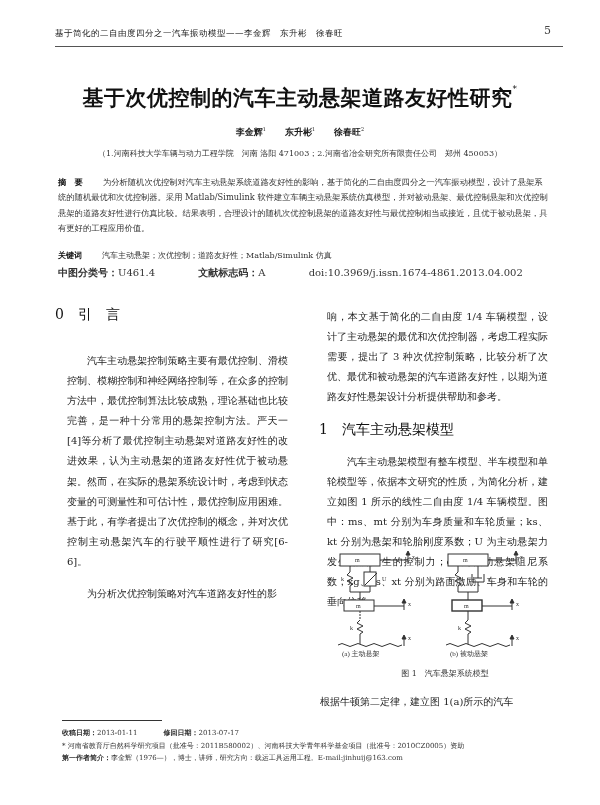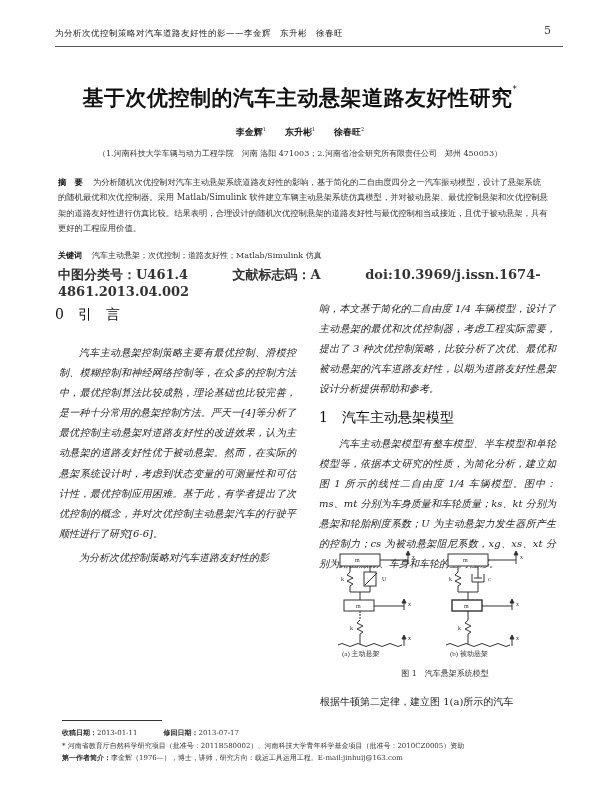--- a/index.html
+++ b/index.html
@@ -9,41 +9,41 @@
   .running-head { left:55px; top:28px; width:512px; font-size:8.5px; letter-spacing:0.5px; color:#222; }
   .page-num { left:544px; top:24px; font-size:11px; color:#444; }
   .head-rule { left:55px; top:46px; width:508px; height:1px; background:#555; }
   .title { left:0; width:600px; top:84px; text-align:center; font-family:"DejaVu Sans","Liberation Sans",sans-serif; font-weight:bold; font-size:21px; letter-spacing:0.5px; color:#111; }
   .title sup { font-size:9px; font-weight:normal; vertical-align:top; }
   .authors { left:0; width:600px; top:126px; text-align:center; font-size:9px; }
   .authors span { margin:0 8px; }
   .authors sup { font-size:5px; }
   .affil { left:0; width:600px; top:148px; text-align:center; font-size:8px; color:#333; }
   .abstract { left:58px; top:175px; width:490px; font-size:8.3px; line-height:15.3px; color:#333; text-indent:0; }
-  .lab { font-family:"DejaVu Sans","Liberation Sans",sans-serif; font-weight:bold; margin-right:10px; color:#111; }
+  .lab { font-family:"DejaVu Sans","Liberation Sans",sans-serif; font-weight:bold; margin-right:20px; color:#111; }
   .kw { left:58px; top:250px; width:490px; font-size:8px; color:#333; }
-  .cls { left:58px; top:266px; width:500px; font-size:13px; color:#333;font-weight:bold; }
+  .cls { left:58px; top:266px; width:500px; font-size:10px; color:#333; }
   .cls span { margin-right:20px; }
   .sec-title { font-size:14px; color:#111; }
   .sec-title .num { margin-right:14px; }
   .col-left { left:55px; top:339px; width:245px; font-size:10px; line-height:20.1px; text-align:justify; color:#1e1e1e; }
   .col-right { left:315px; top:295px; width:245px; font-size:10px; line-height:20.1px; text-align:justify; color:#1e1e1e; }
-  p { margin:4px; text-indent:2em;font-style:italic; }
+  p { margin:12px; text-indent:2em; }
   p.noind { text-indent:0; }
   .fig { left:338px; top:548px; width:220px; height:110px; }
   .fig-cap { left:320px; top:668px; width:250px; text-align:center; font-size:8px; line-height:12px; color:#333; }
   .cont { left:320px; top:695px; width:245px; font-size:10px; color:#1e1e1e; }
   .foot-rule { left:62px; top:720px; width:100px; height:1px; background:#333; }
   .foot { left:62px; top:727px; width:510px; font-size:7px; line-height:12.5px; color:#333; }
   .foot .lab2 { font-family:"DejaVu Sans","Liberation Sans",sans-serif; font-weight:bold; }
 </style>
 </head>
 <body>
 
-<div class="abs running-head">为分析次优控制策略对汽车道路友好性的影——李金辉　东升彬　徐春旺</div>
+<div class="abs running-head">基于简化的二自由度四分之一汽车振动模型——李金辉　东升彬　徐春旺</div>
 <div class="abs page-num">5</div>
 <div class="abs head-rule"></div>
 
 <div class="abs title"><span>基于次优控制的汽车主动悬架道路友好性研究</span><sup>*</sup></div>
 
 <div class="abs authors">
   <span><b>李金辉</b><sup>1</sup></span>
   <span><b>东升彬</b><sup>1</sup></span>
   <span><b>徐春旺</b><sup>2</sup></span>
 </div>

